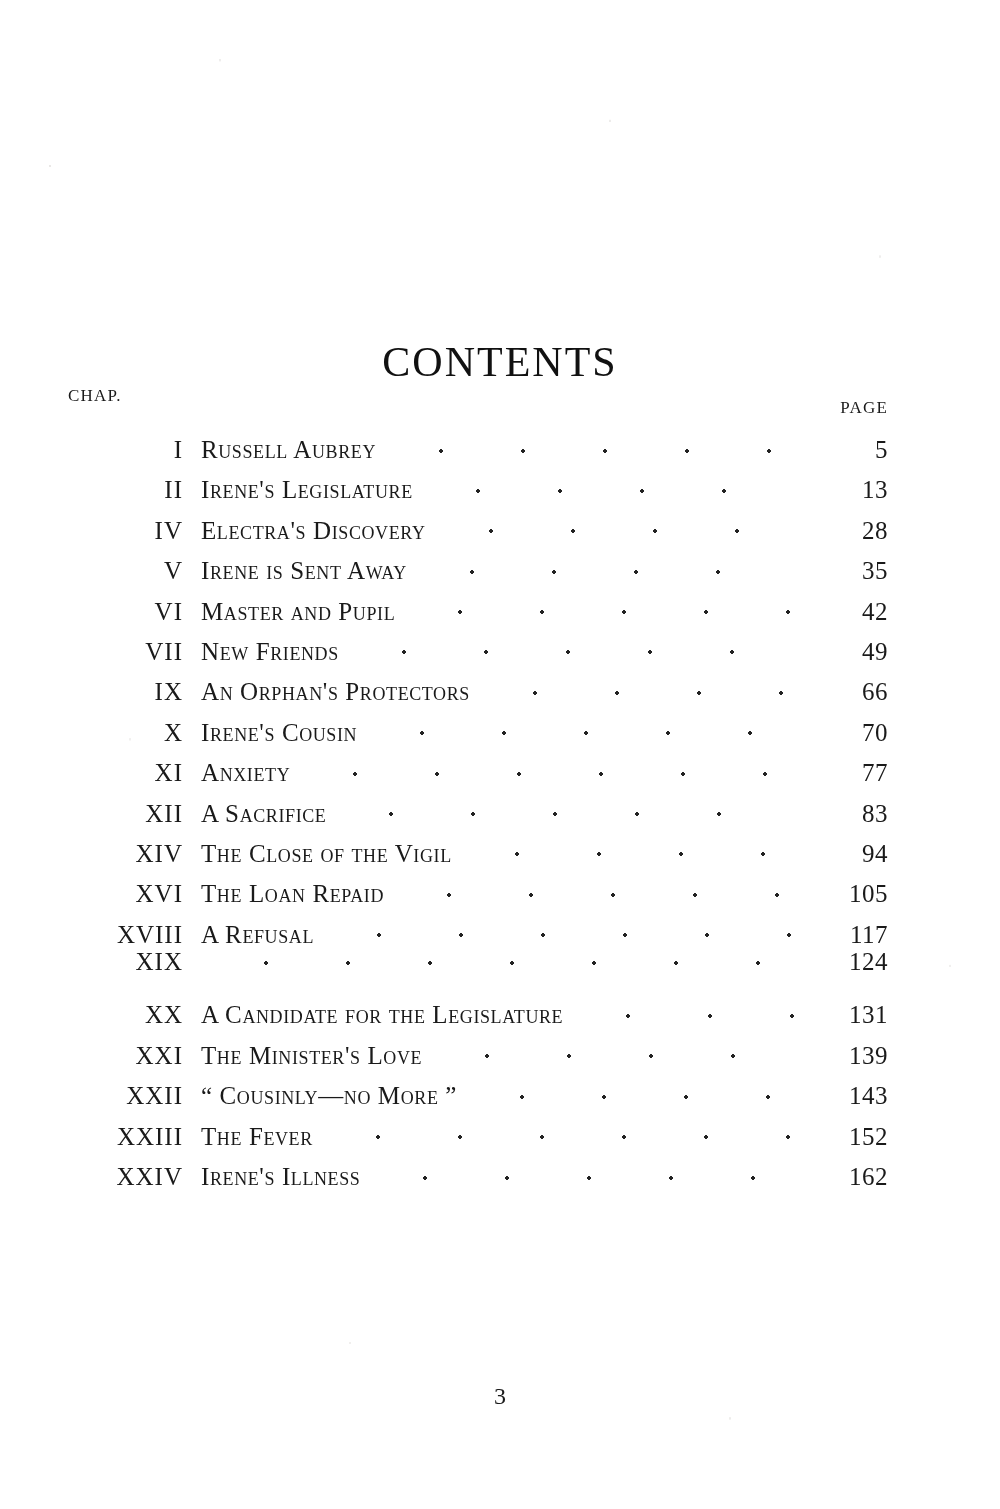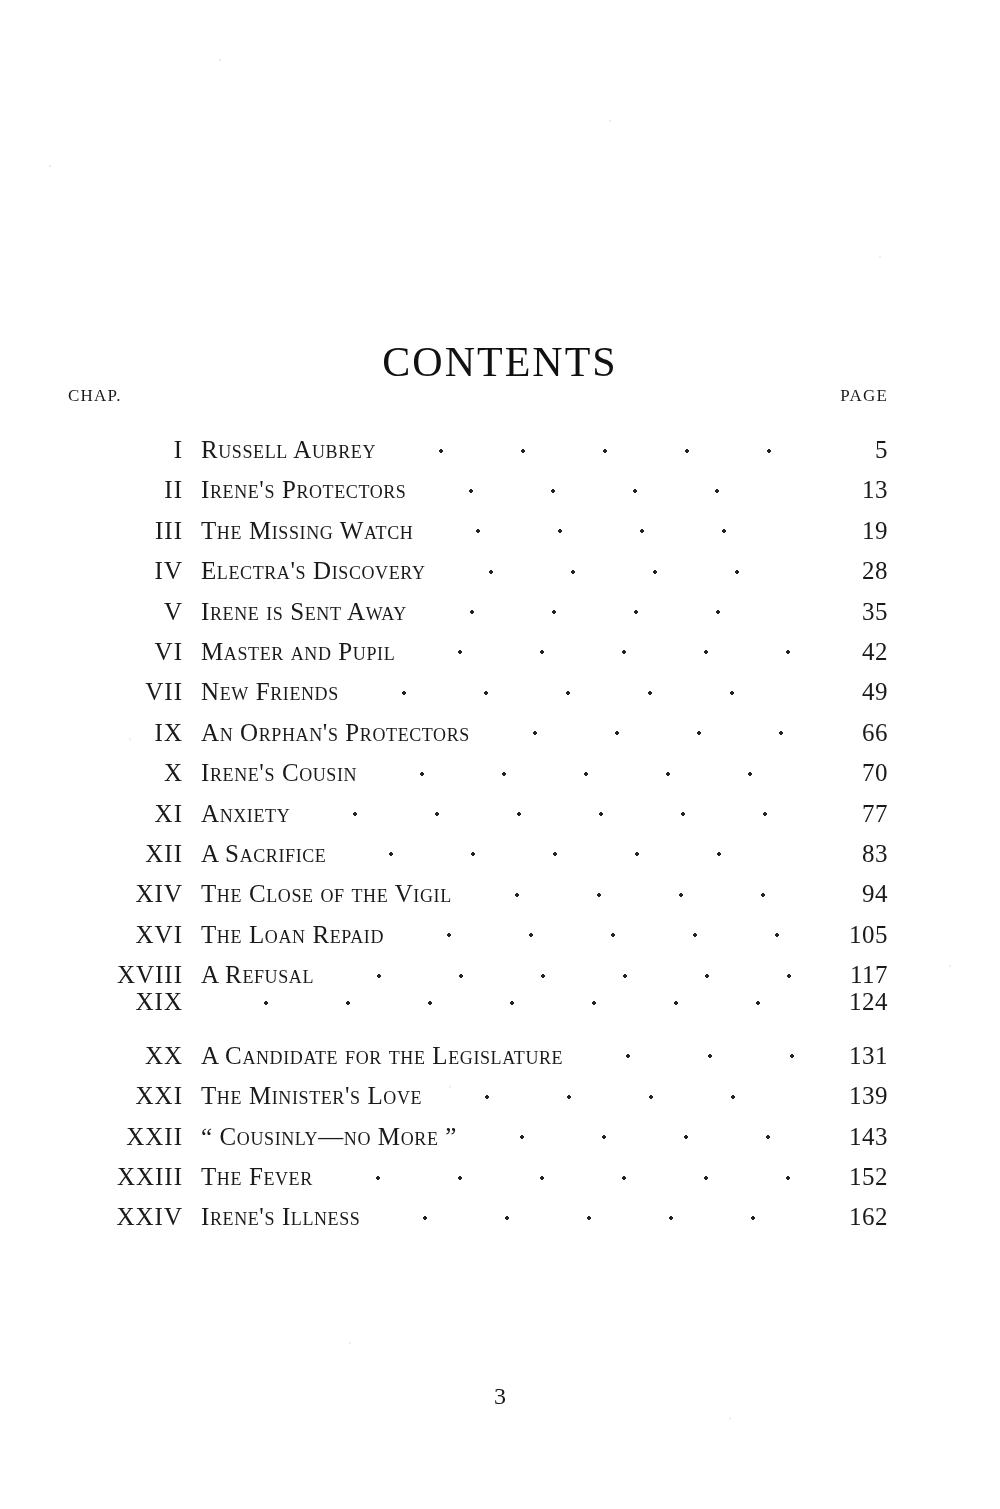--- a/index.html
+++ b/index.html
@@ -58,21 +58,21 @@
     color: #1a1a1a;
   }
   .col-heads .chap-head {
     position: absolute;
     left: 0;
     top: 0;
   }
   .col-heads .page-head {
     position: absolute;
     right: 0;
-    top: 0;
+    top: 12px;
   }
   .toc {
     position: absolute;
     top: 420px;
     left: 68px;
     width: 820px;
   }
   .toc-row {
     display: flex;
     align-items: baseline;
@@ -147,29 +147,23 @@
 
   <div class="toc" id="toc">
       <div class="toc-row">
         <span class="num">I</span>
         <span class="title sc">Russell Aubrey</span>
         <span class="leader"></span>
         <span class="pg">5</span>
       </div>
       <div class="toc-row">
         <span class="num">II</span>
-        <span class="title sc">Irene's Protectors</span>
+        <span class="title sc">Irene's Legislature</span>
         <span class="leader"></span>
         <span class="pg">13</span>
-      </div>
-      <div class="toc-row">
-        <span class="num">III</span>
-        <span class="title sc">The Missing Watch</span>
-        <span class="leader"></span>
-        <span class="pg">19</span>
       </div>
       <div class="toc-row">
         <span class="num">IV</span>
         <span class="title sc">Electra's Discovery</span>
         <span class="leader"></span>
         <span class="pg">28</span>
       </div>
       <div class="toc-row">
         <span class="num">V</span>
         <span class="title sc">Irene is Sent Away</span>

